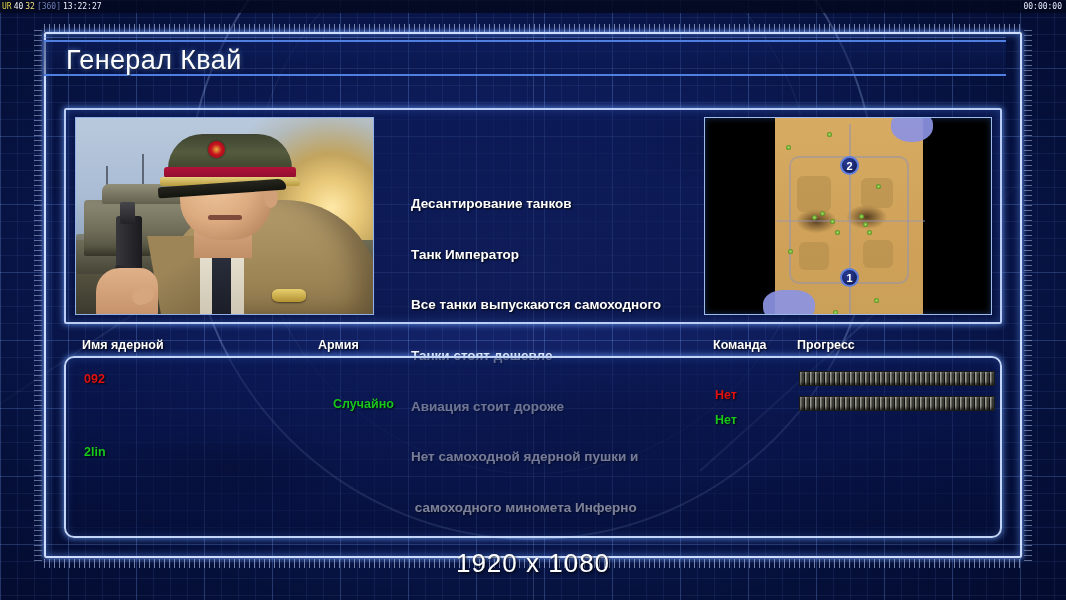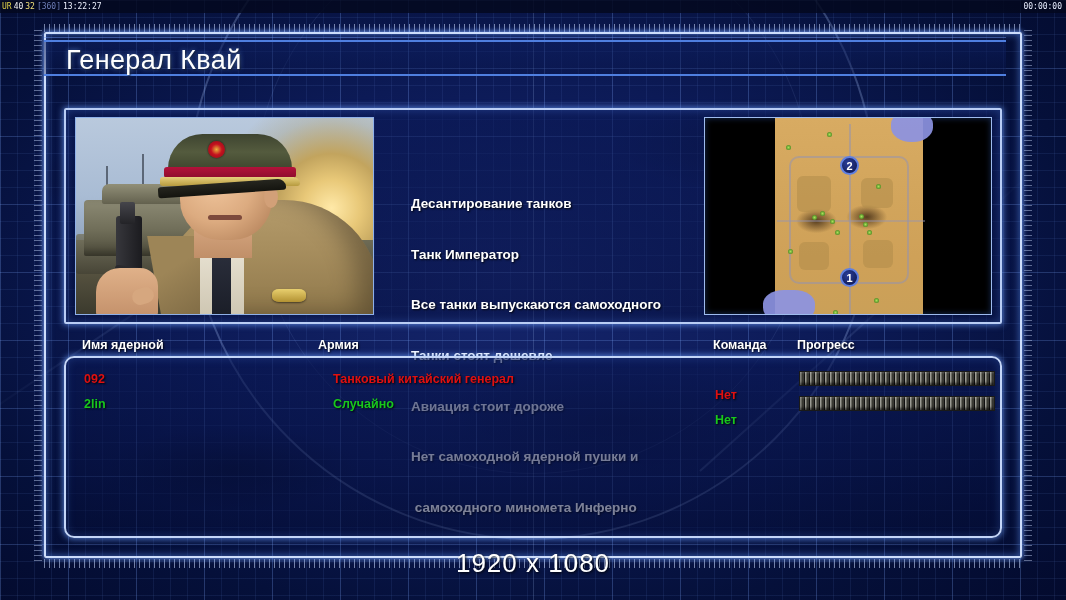--- a/index.html
+++ b/index.html
@@ -553,27 +553,26 @@
 
   <div class="tbl-head th-name">Имя ядерной</div>
   <div class="tbl-head th-army">Армия</div>
   <div class="tbl-head th-team">Команда</div>
   <div class="tbl-head th-prog">Прогресс</div>
 
   <div class="panel-players">
 
     <div class="prow r0">
       <div class="pc pc-name" style="color: rgb(224, 16, 16);">092</div>
-      <div class="pc pc-army" style="color: rgb(224, 16, 16);">Танковый китайский генерал</div>
       <div class="pc pc-team" style="color: rgb(224, 16, 16);">Нет</div>
       <div class="pbar" style="width: 196px;"></div>
     </div>
 
     <div class="prow r1">
-      <div class="pc pc-name" style="color: rgb(24, 200, 28);">2lin</div>
+      <div class="pc pc-name" style="color: rgb(24, 200, 28); margin-top: 48px;">2lin</div>
       <div class="pc pc-army" style="color: rgb(24, 200, 28);">Случайно</div>
       <div class="pc pc-team" style="color: rgb(24, 200, 28);">Нет</div>
       <div class="pbar" style="width: 196px;"></div>
     </div>
   </div>
 
   <div class="res-overlay">1920 x 1080</div>
 
 </div>
 

